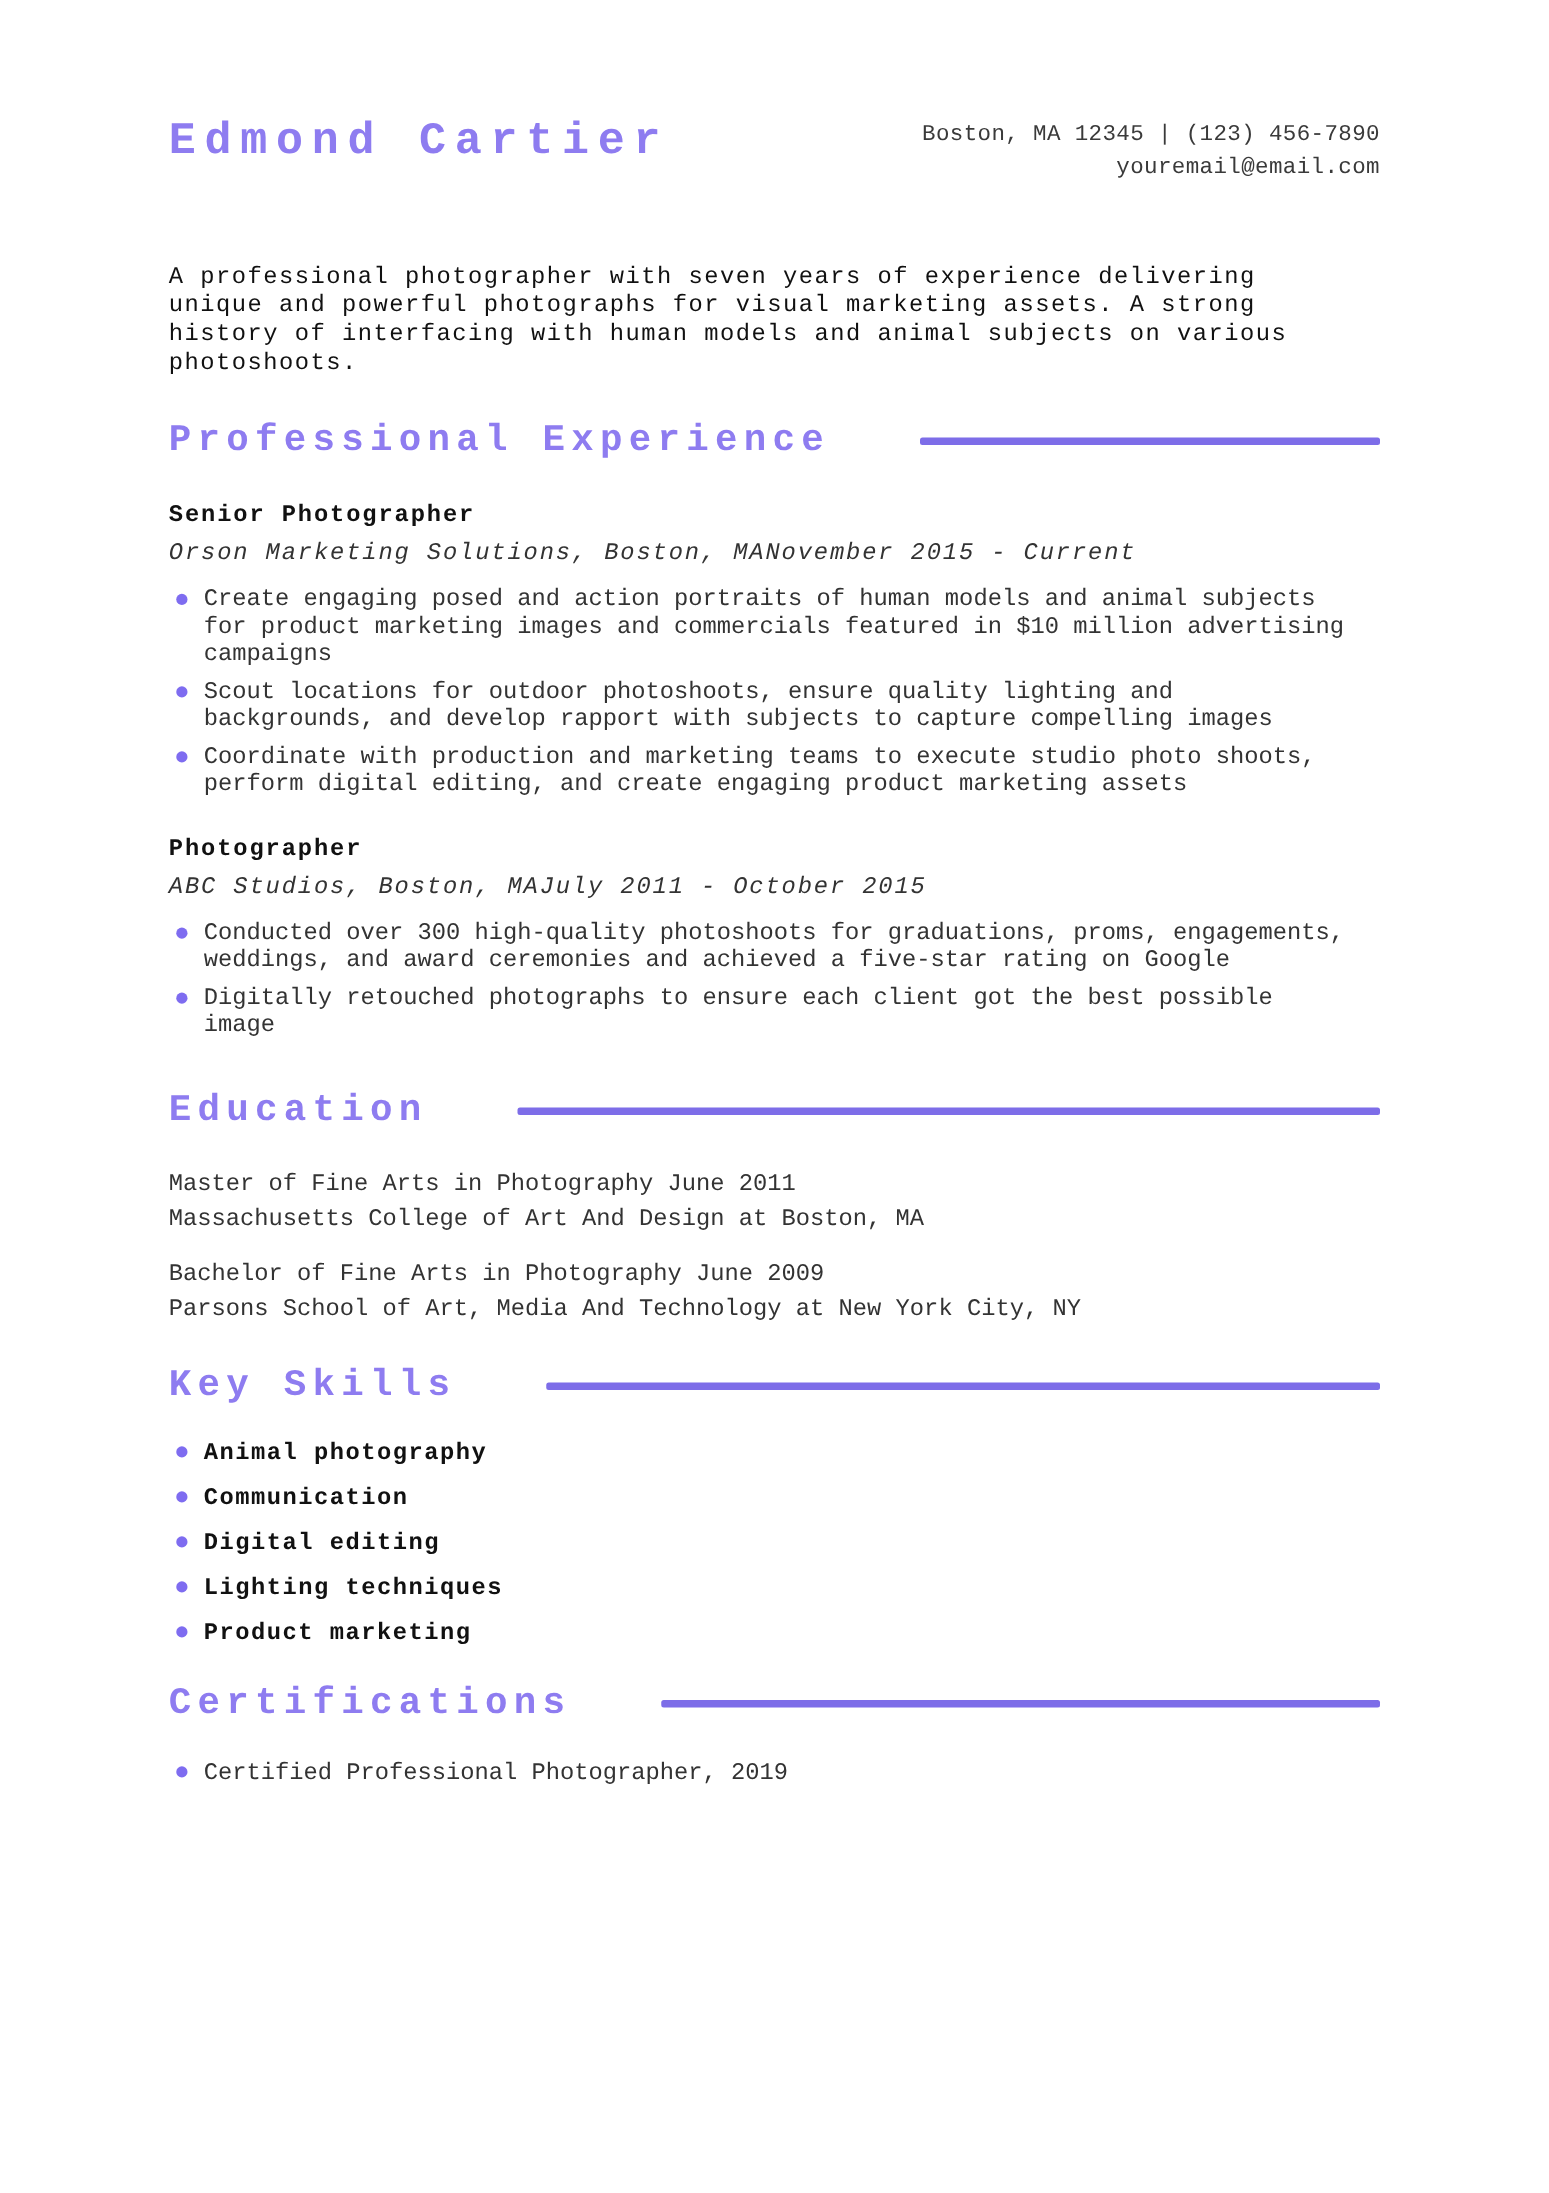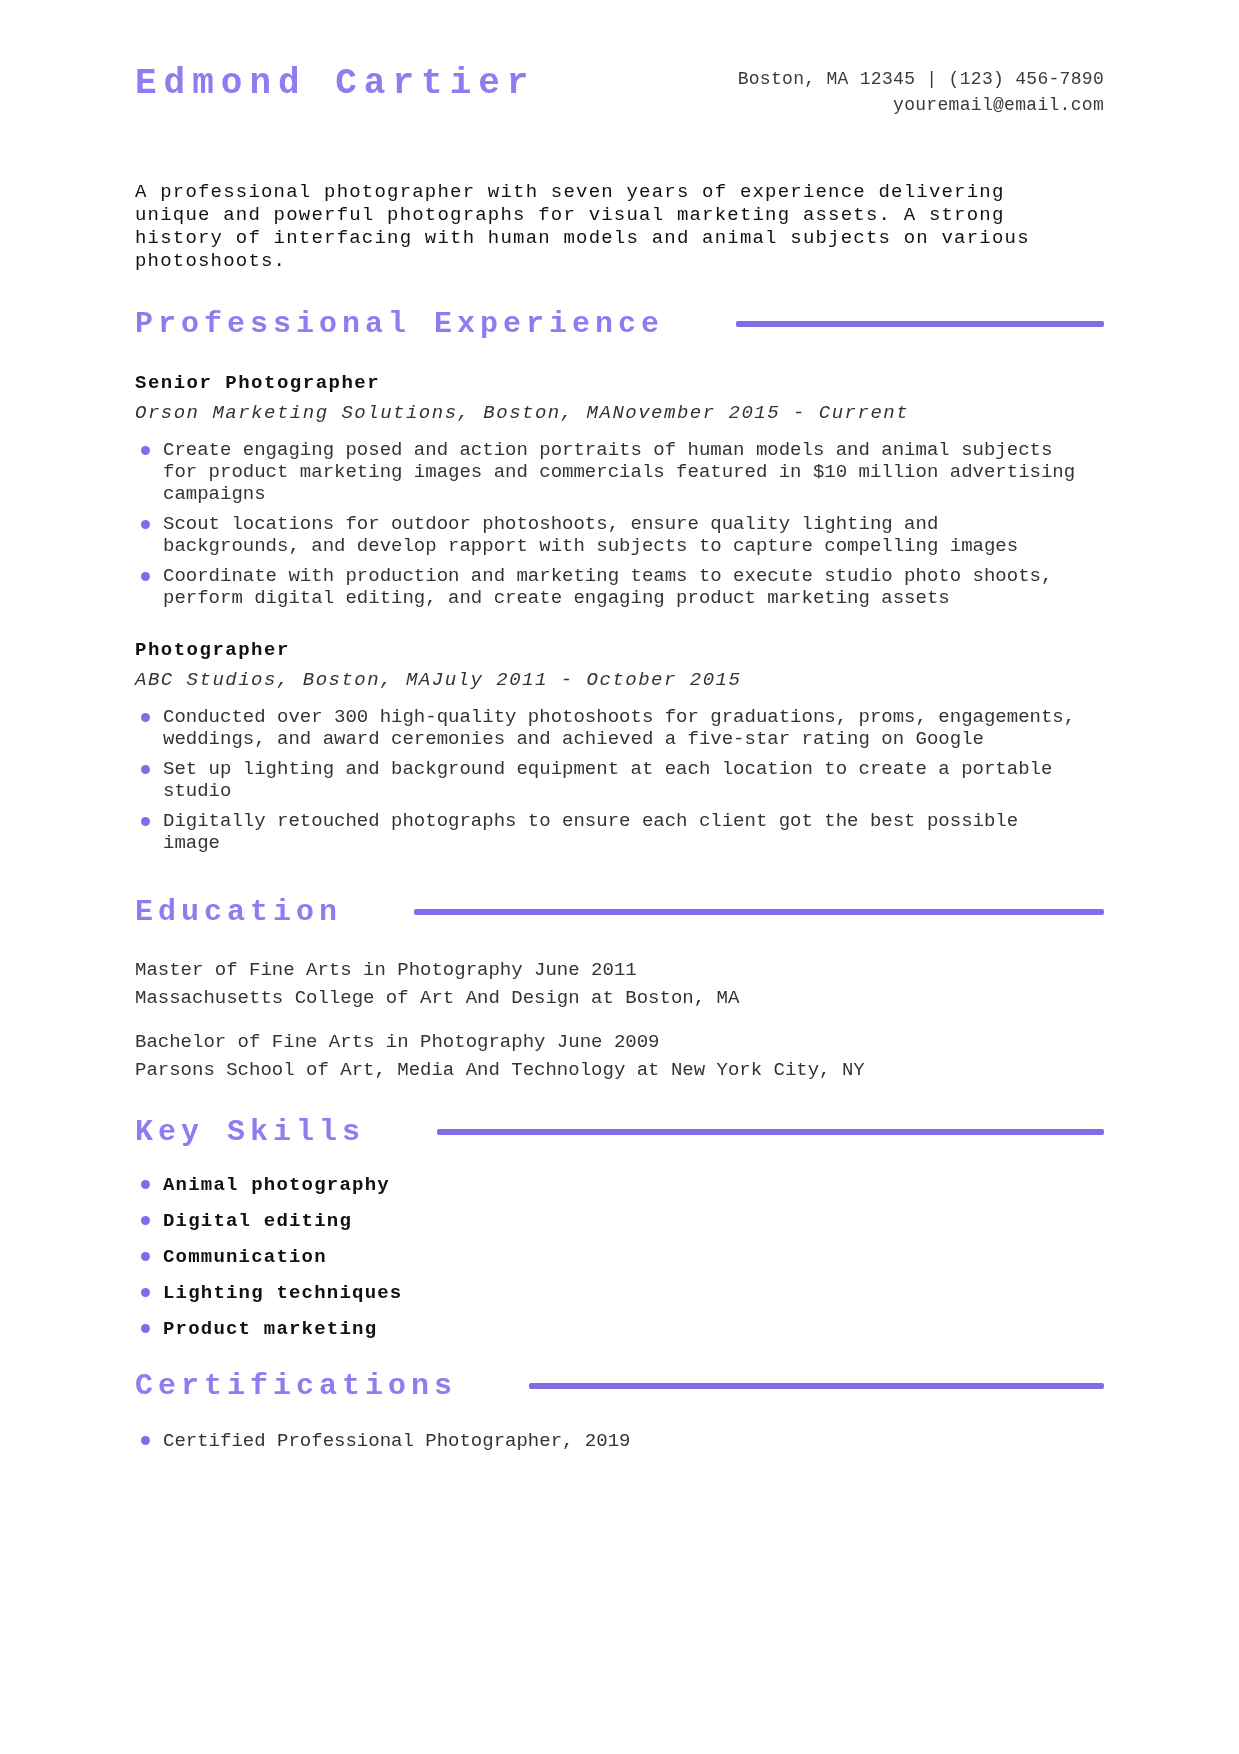--- a/index.html
+++ b/index.html
@@ -1,21 +1,21 @@
 <!DOCTYPE html>
 <html><head>
 <meta charset="utf-8">
 <style>
   html, body { margin: 0; padding: 0; background: #ffffff; }
   body {
     width: 1239px; height: 1754px; overflow: hidden;
     font-family: "Liberation Mono", "DejaVu Sans Mono", monospace;
     color: #2e2e2e;
   }
-  .page { box-sizing: border-box; width: 1239px; height: 1754px; padding: 64px 135px 0 135px; }
+  .page { box-sizing: border-box; width: 1239px; height: 1754px; padding: 93px 135px 0 135px; }
 
   
   .header-row { display: flex; justify-content: space-between; align-items: flex-start; }
   .name {
     margin: 0; font-size: 36px; font-weight: bold; color: #8e7cf0;
     letter-spacing: 7px; line-height: 40px; white-space: nowrap;
   }
   .contact { text-align: right; font-size: 18px; line-height: 26px; color: #3a3a3a; letter-spacing: 0.3px; margin-top: 2px; }
 
   
@@ -100,21 +100,20 @@
   </section>
 
   <section class="job">
     <div class="job-title">Photographer</div>
     <div class="job-meta">
       <span>ABC Studios, Boston, MA</span>
       <span>July 2011 - October 2015</span>
     </div>
     <ul class="bullets">
       <li><span class="dot"></span><span>Conducted over 300 high-quality photoshoots for graduations, proms, engagements, weddings, and award ceremonies and achieved a five-star rating on Google</span></li>
-      <li><span class="dot"></span><span>Set up lighting and background equipment at each location to create a portable studio</span></li>
       <li><span class="dot"></span><span>Digitally retouched photographs to ensure each client got the best possible image</span></li>
     </ul>
   </section>
 
   <div class="section-heading sh-education">
     <span class="txt">Education</span>
     <span class="rule"></span>
   </div>
 
   <div class="edu-entry first">
@@ -126,22 +125,22 @@
     <div>Parsons School of Art, Media And Technology at New York City, NY</div>
   </div>
 
   <div class="section-heading sh-skills">
     <span class="txt">Key Skills</span>
     <span class="rule"></span>
   </div>
 
   <ul class="bullets skills">
     <li><span class="dot"></span><span>Animal photography</span></li>
+    <li><span class="dot"></span><span>Communication</span></li>
     <li><span class="dot"></span><span>Digital editing</span></li>
-    <li><span class="dot"></span><span>Communication</span></li>
     <li><span class="dot"></span><span>Lighting techniques</span></li>
     <li><span class="dot"></span><span>Product marketing</span></li>
   </ul>
 
   <div class="section-heading sh-certifications">
     <span class="txt">Certifications</span>
     <span class="rule"></span>
   </div>
 
   <ul class="bullets certs">

